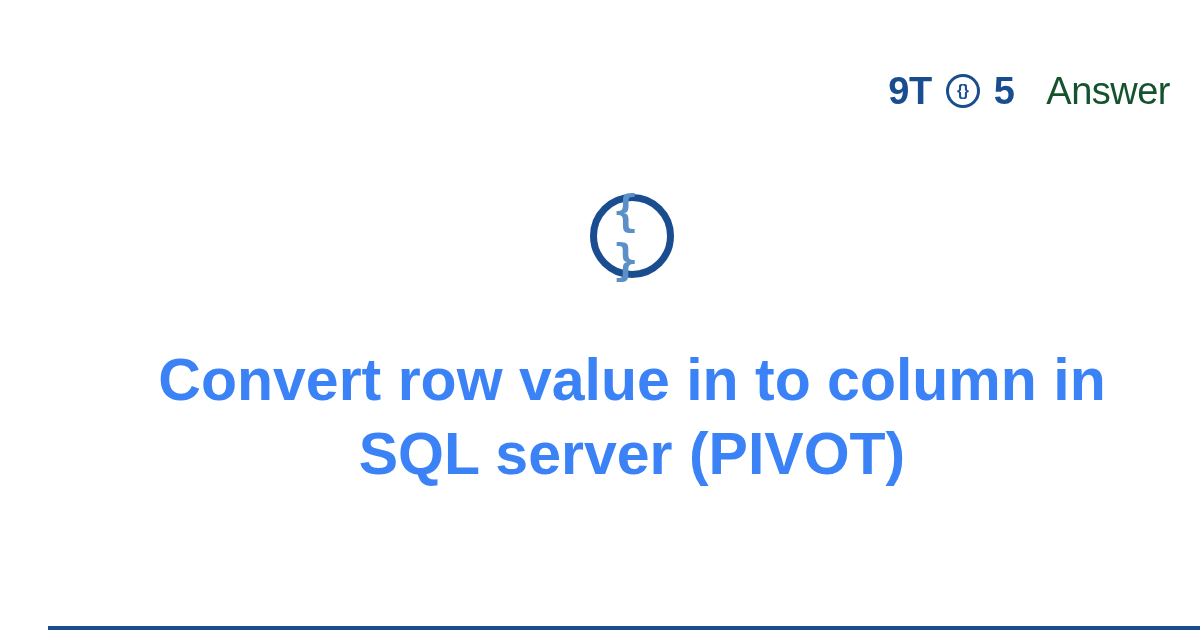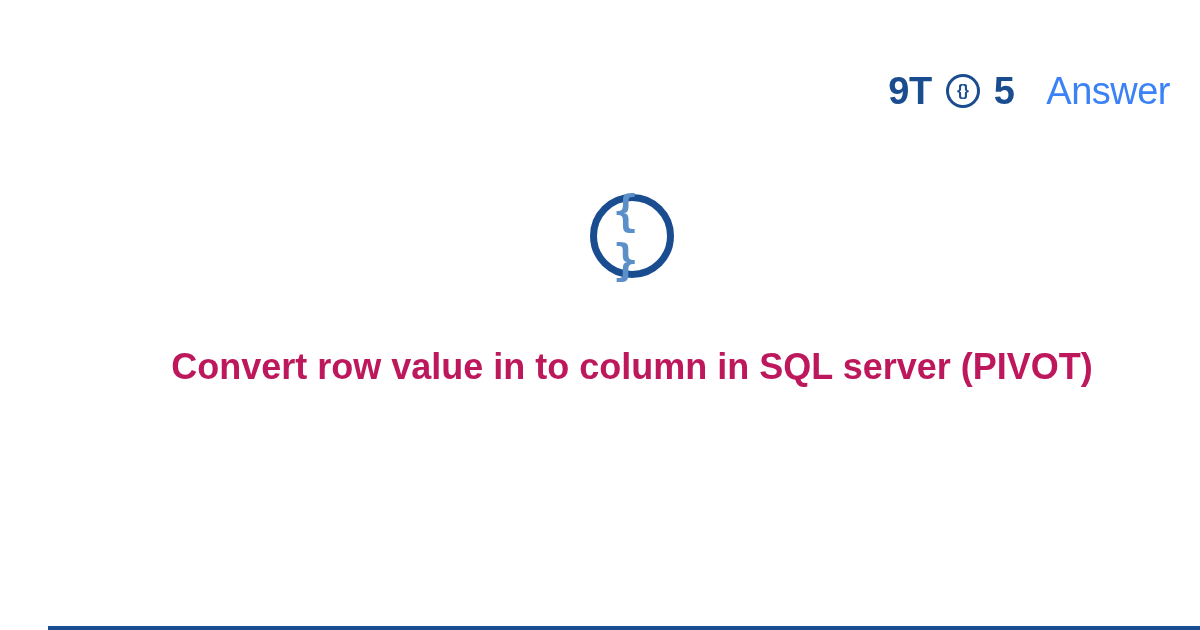--- a/index.html
+++ b/index.html
@@ -41,21 +41,21 @@
       vertical-align: middle;
       margin: 0 -2px;
       position: relative;
       top: -3px;
     }
     .logo-5 {
       color: #1a4d8f;
       font-weight: 600;
     }
     .logo-answer {
-      color: #3b82f6;
+      color: #14532d;
       font-weight: 400;
     }
     .center-content {
       position: absolute;
       top: 130px;
       left: 0;
       right: 0;
       display: flex;
       flex-direction: column;
       align-items: center;
@@ -71,23 +71,23 @@
       margin-bottom: 50px;
     }
     .icon-braces {
       color: #5a8fc7;
       font-size: 42px;
       font-weight: 700;
       font-family: monospace;
       letter-spacing: -2px;
     }
     .title {
-      font-size: 36px;
+      font-size: 59px;
       font-weight: 700;
-      color: #be185d;
+      color: #3b82f6;
       text-align: center;
       line-height: 1.25;
       max-width: 1050px;
       padding: 0 40px;
     }
     .bottom-bar {
       position: absolute;
       bottom: 0;
       left: 0;
       right: 0;

